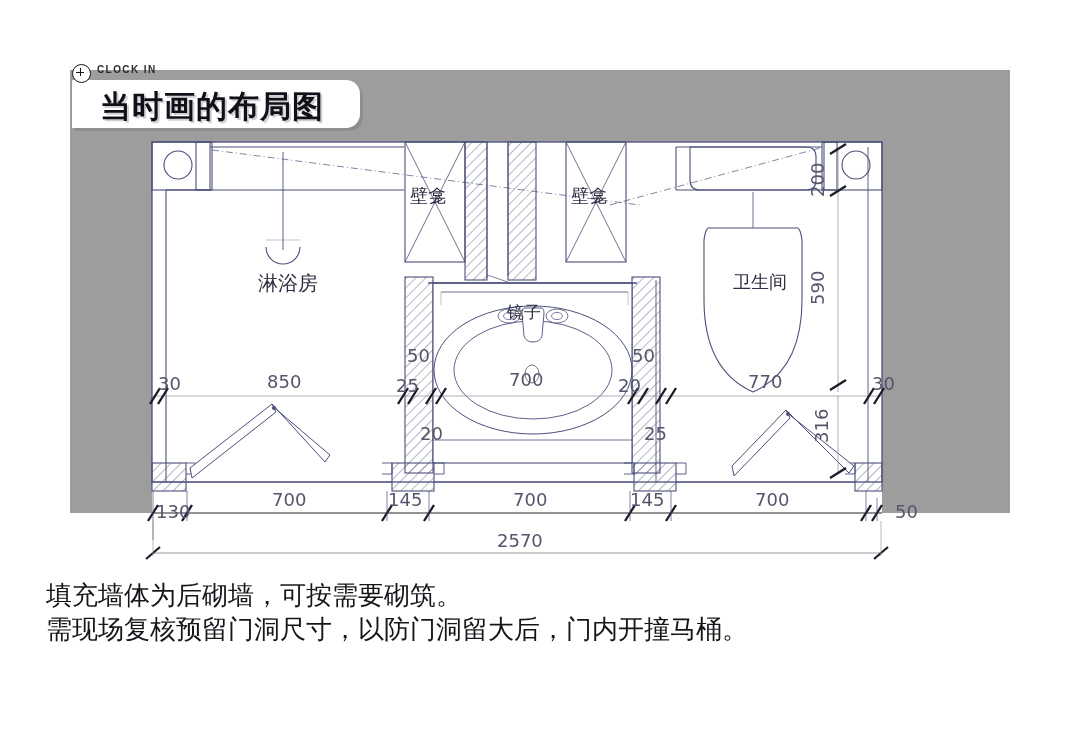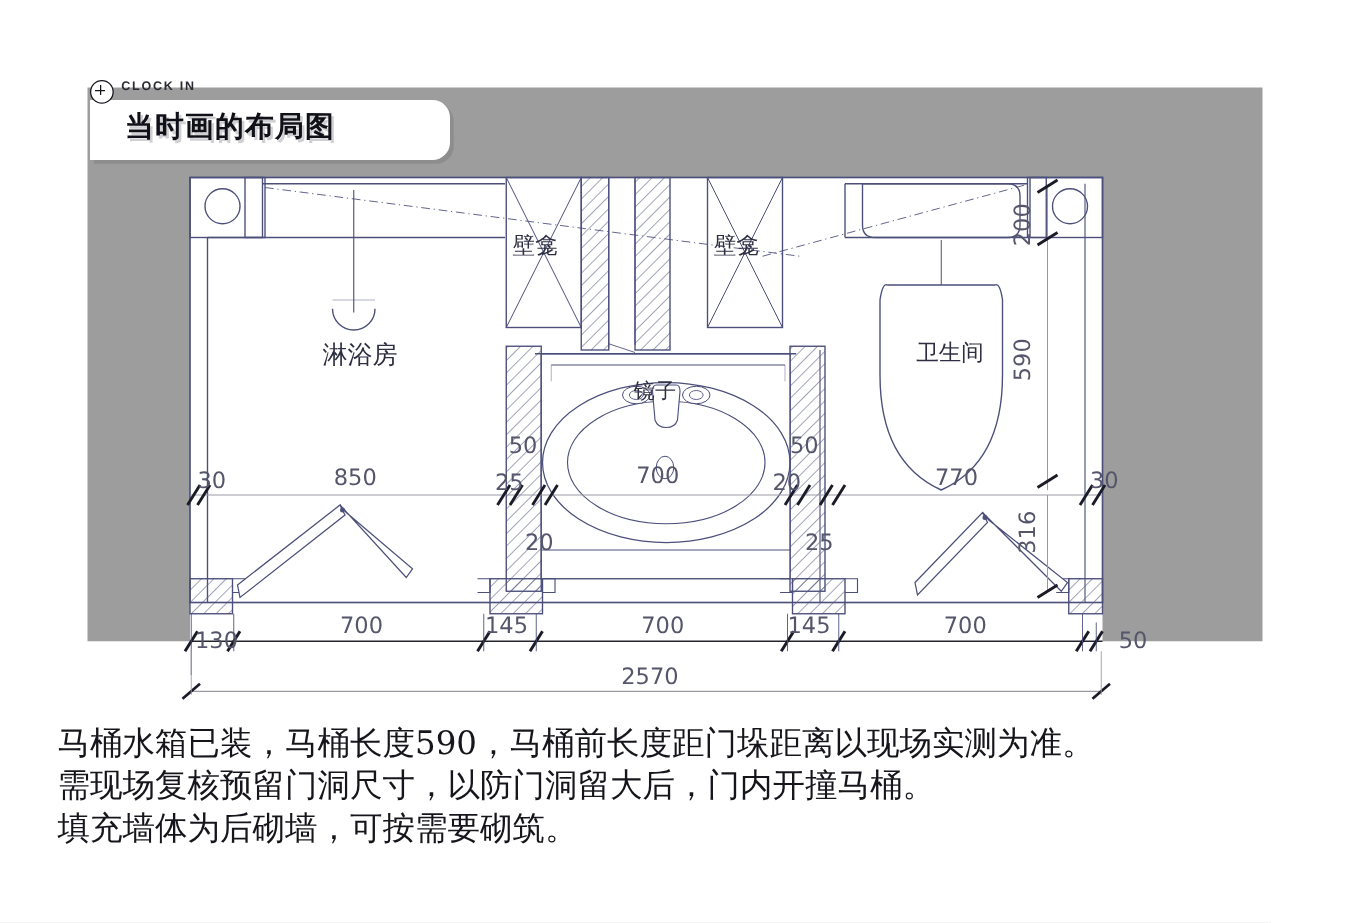--- a/index.html
+++ b/index.html
@@ -76,21 +76,21 @@
     height: 48px;
     background: #ffffff;
     border-radius: 0 14px 14px 0;
     z-index: 35;
     box-shadow: 3px 3px 0 rgba(0,0,0,0.10);
   }
   .title-text {
     position: absolute;
     left: 100px;
     top: 86px;
-    font-size: 23px;
+    font-size: 31px;
     font-weight: bold;
     color: #101018;
     letter-spacing: 1px;
     z-index: 38;
     font-family: "DejaVu Sans", sans-serif;
     text-shadow: 2px 2px 0 rgba(120,120,130,0.35);
     white-space: nowrap;
   }
 
   
@@ -341,18 +341,17 @@
   <div class="title-pill"></div>
 
   <div class="clockin-row">
     <span class="clockin-icon"></span>
     <span class="clockin-text">CLOCK IN</span>
   </div>
 
   <div class="title-text">当时画的布局图</div>
 
   <div class="caption">
-    <div class="caption-line">马桶水箱已装，马桶长度590，马桶前长度距门垛距离以现场实测为准。</div>
+    <div class="caption-line">填充墙体为后砌墙，可按需要砌筑。</div>
     <div class="caption-line">需现场复核预留门洞尺寸，以防门洞留大后，门内开撞马桶。</div>
-    <div class="caption-line">填充墙体为后砌墙，可按需要砌筑。</div>
   </div>
 
 </div>
 
 </body></html>

